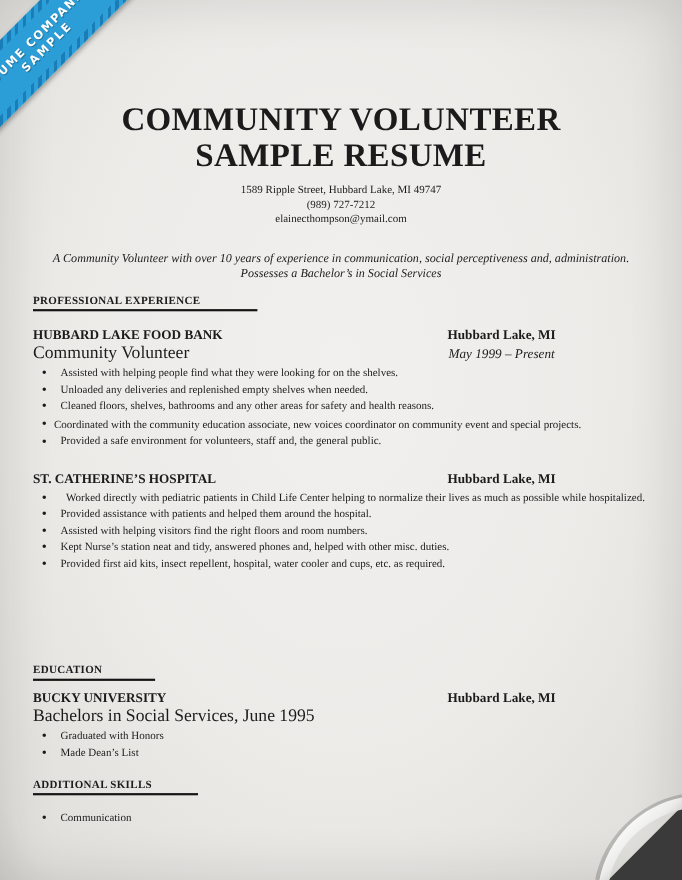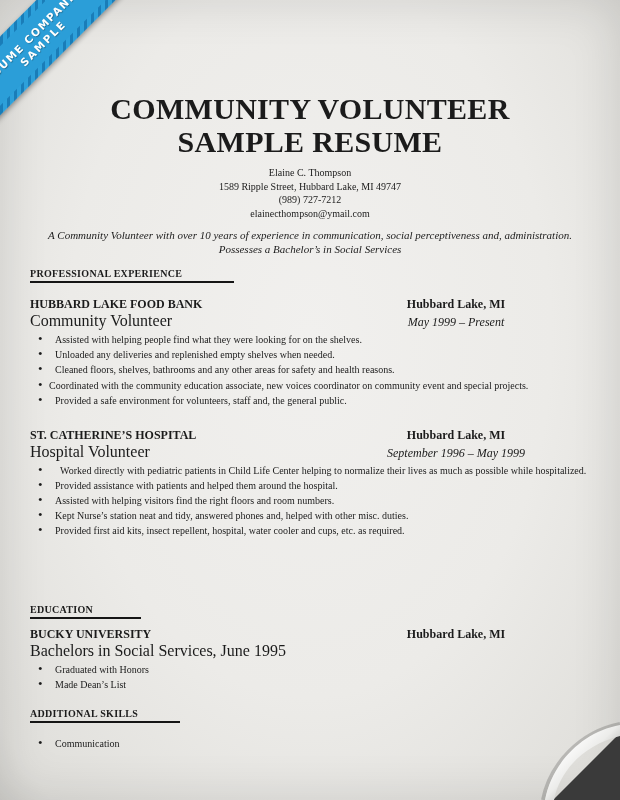--- a/index.html
+++ b/index.html
@@ -77,21 +77,20 @@
       <div class="ribbon-line1">RESUME COMPANION</div>
       <div class="ribbon-line2">SAMPLE</div>
     </div>
   </div>
 
   <div class="content-abs title">
     <span class="title-inner">COMMUNITY VOLUNTEER SAMPLE RESUME</span>
   </div>
 
   <div class="content-abs contact">
-    <div>Elaine C. Thompson</div>
     <div>1589 Ripple Street, Hubbard Lake, MI 49747</div>
     <div>(989) 727-7212</div>
     <div>elainecthompson@ymail.com</div>
   </div>
 
   <div class="content-abs summary">
     <span class="summary-inner">A Community Volunteer with over 10 years of experience in communication, social perceptiveness and, administration.  Possesses a Bachelor’s in Social Services</span>
   </div>
 
   <div class="content-abs blk-exp sec-heading">
@@ -113,24 +112,20 @@
       <div class="bullet">Cleaned floors, shelves, bathrooms and any other areas for safety and health reasons.</div>
       <div class="bullet flat">Coordinated with the community education associate, new voices coordinator on community event and special projects.</div>
       <div class="bullet">Provided a safe environment for volunteers, staff and, the general public.</div>
     </div>
   </div>
 
   <div class="content-abs blk-job2">
     <div class="hdr-row">
       <span class="hdr-left-b">ST. CATHERINE’S HOSPITAL</span>
       <span class="hdr-right b">Hubbard Lake, MI</span>
-    </div>
-    <div class="hdr-row">
-      <span class="hdr-left-i">Hospital Volunteer</span>
-      <span class="hdr-right i">September 1996 – May 1999</span>
     </div>
     <div class="bullets">
       <div class="bullet deep">Worked directly with pediatric patients in Child Life Center helping to normalize their lives as much as possible while hospitalized.</div>
       <div class="bullet">Provided assistance with patients and helped them around the hospital.</div>
       <div class="bullet">Assisted with helping visitors find the right floors and room numbers.</div>
       <div class="bullet">Kept Nurse’s station neat and tidy, answered phones and, helped with other misc. duties.</div>
       <div class="bullet">Provided first aid kits, insect repellent, hospital, water cooler and cups, etc. as required.</div>
     </div>
   </div>
 

